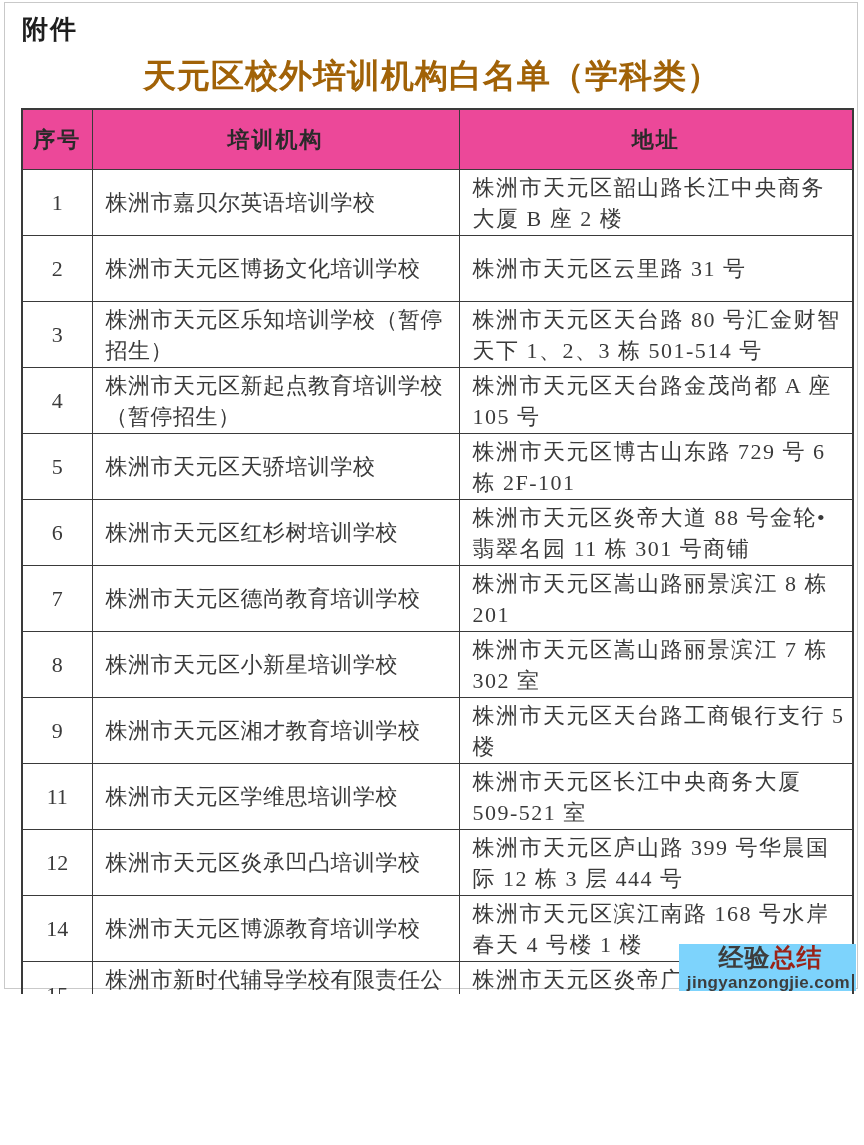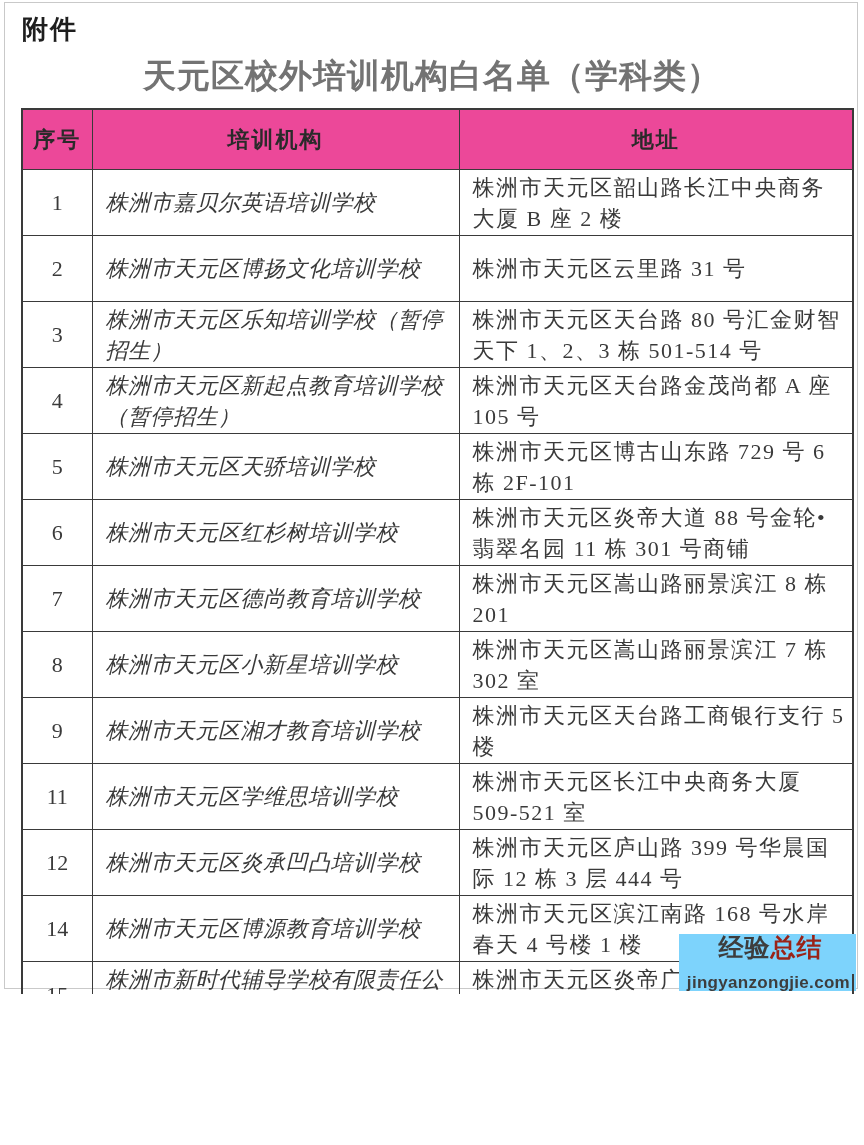--- a/index.html
+++ b/index.html
@@ -39,21 +39,21 @@
     position: absolute;
     left: 0;
     top: 54px;
     width: 100%;
     margin: 0;
     text-align: center;
     font-family: "Liberation Serif", serif;
     font-weight: bold;
     font-size: 33px;
     letter-spacing: 1px;
-    color: #737373;
+    color: #a16207;
   }
   table.whitelist {
     position: absolute;
     left: 21px;
     top: 108px;
     width: 831px;
     border-collapse: collapse;
     table-layout: fixed;
     border: 2px solid #3a3a3a;
   }
@@ -81,21 +81,20 @@
     color: #3a3a3a;
   }
   td.cell-no {
     text-align: center;
     font-size: 21px;
     letter-spacing: 0;
   }
   td.cell-inst {
     padding: 1px 10px 1px 13px;
     letter-spacing: 0.5px;
-    font-style: italic;
   }
   td.cell-addr {
     padding: 1px 6px 1px 13px;
     letter-spacing: 1.5px;
   }
   .watermark {
     position: absolute;
     right: 8px;
     bottom: 3px;
     text-align: center;
@@ -107,21 +106,21 @@
     font-family: "Liberation Sans", sans-serif;
     font-weight: bold;
     font-size: 25px;
     letter-spacing: 1px;
     white-space: nowrap;
   }
   .wm-url {
     font-family: "Liberation Sans", sans-serif;
     font-weight: bold;
     font-size: 17px;
-    margin-top: 14px;
+    margin-top: 4px;
     letter-spacing: 0.3px;
     white-space: nowrap;
     border-right: 2px solid #3d3d3d;
     padding-right: 2px;
   }
 </style>
 </head>
 <body>
 
 <div class="page">

